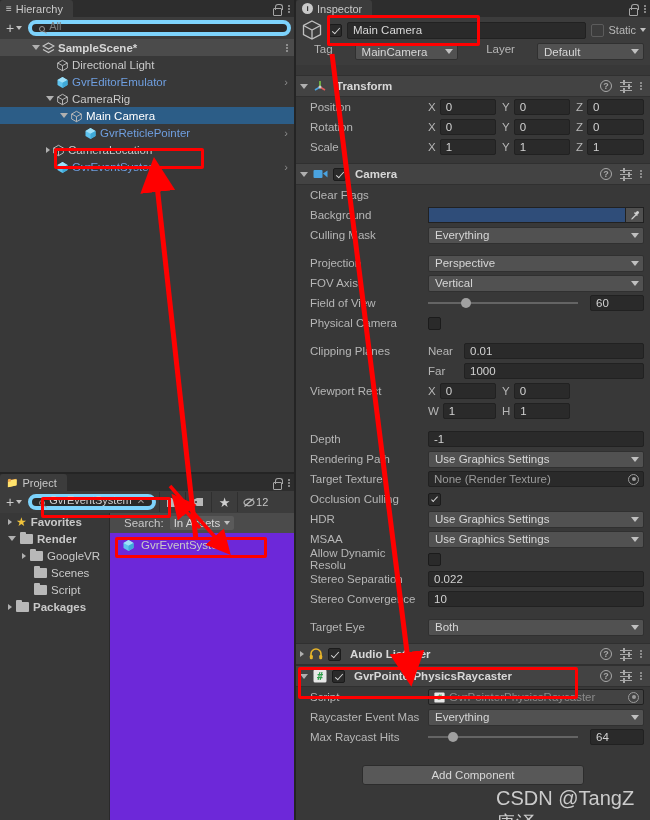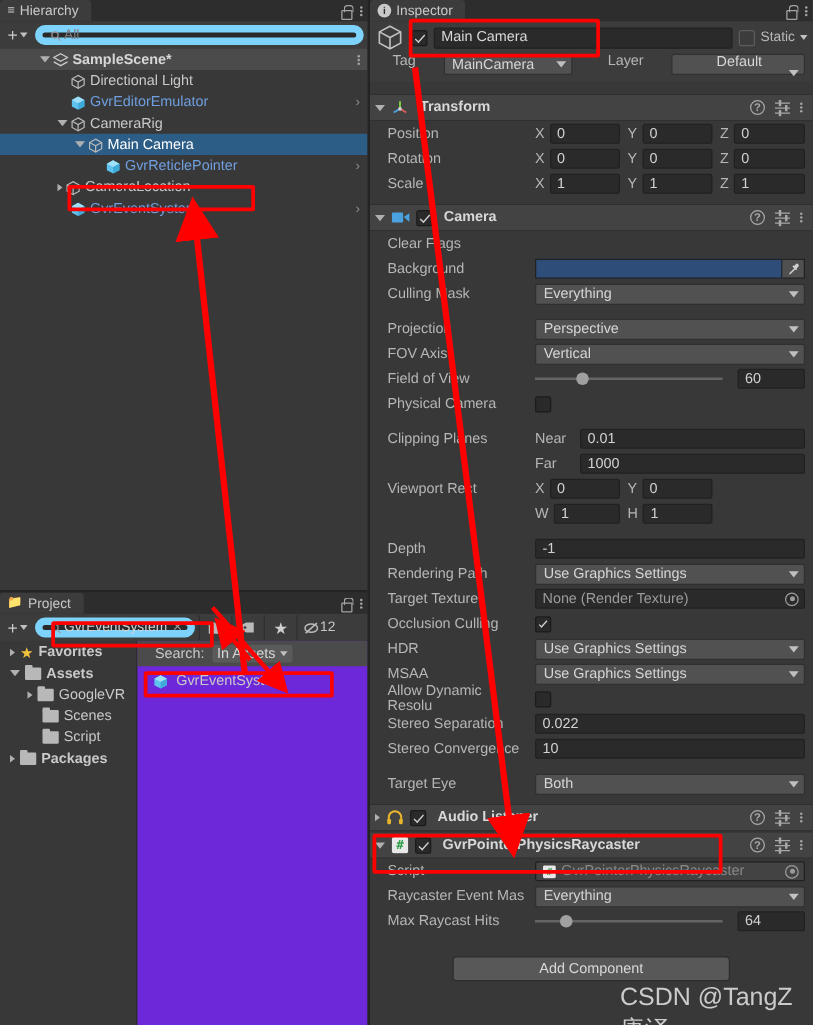--- a/index.html
+++ b/index.html
@@ -42,22 +42,22 @@
   }
   .kebab { color: #a5a5a5; font-size: 12px; letter-spacing: 0; line-height: 9px; }
   .kebab span { display:block; width:2px; height:2px; background:#a5a5a5; border-radius:50%; margin:1px 0; }
 
   .toolbar { height: 22px; background: #3c3c3c; display: flex; align-items: center; padding: 0 3px; gap: 3px; }
   .plusbtn { display: flex; align-items: center; gap: 2px; padding: 0 3px; color: #c9c9c9; }
   .plus { font-size: 14px; line-height: 12px; color: #c9c9c9; }
   .caret-dn { width:0;height:0;border-left:3px solid transparent;border-right:3px solid transparent;border-top:4px solid #c0c0c0; }
   .searchbox {
     flex: 1; height: 16px; background: #2a2a2a; border-radius: 8px;
-    display: flex; align-items: center; padding: 0 7px; gap: 4px;
-    color: #7e7e7e; font-size: 11px; border: 6px solid #7dd3fc;
+    display: flex; align-items: flex-end; padding: 0 7px; gap: 4px;
+    color: #7e7e7e; font-size: 11px; border: 4px solid #7dd3fc;
   }
   .mag {
     width: 6px; height: 6px; border: 1.2px solid #9a9a9a; border-radius: 50%;
     position: relative; flex: none;
   }
   .mag::after { content:''; position:absolute; right:-3px; bottom:-2px; width:3px; height:1.2px; background:#9a9a9a; transform: rotate(40deg); }
 
   
   .hrow { height: 17px; display: flex; align-items: center; font-size: 11.5px; color: #c9c9c9; position: relative; padding-left: 26px; }
   .hrow.sel { background: #2c5d87; color: #fff; }
@@ -351,21 +351,21 @@
           <div class="tree-row">
             <span style="width:4px;flex:none;"></span>
             <span class="tri"></span>
             <span class="star">★</span>
             <span style="font-weight:bold;">Favorites</span>
           </div>
           <div class="tree-row">
             <span style="width:4px;flex:none;"></span>
             <span class="tri open"></span>
             <span class="folder open"></span>
-            <span style="font-weight:bold;">Assets</span>
+            <span style="font-weight:bold;">Render</span>
           </div>
           <div class="tree-row">
             <span style="width:18px;flex:none;"></span>
             <span class="tri"></span>
             <span class="folder"></span>
             <span style="font-weight:normal;">GoogleVR</span>
           </div>
           <div class="tree-row">
             <span style="width:18px;flex:none;"></span>
             <span class="tri none"></span>
@@ -448,21 +448,21 @@
           <span class="caret-dn"></span>
         </span>
       </div>
       <div class="taglayer">
         <span class="lbl">Tag</span>
         <span class="dd" style="width:118px;">
           <span>MainCamera</span>
           <span class="caret"></span>
         </span>
         <span class="lbl" style="margin-left:6px;">Layer</span>
-        <span class="dd" style="width:122px;flex-direction:column;">
+        <span class="dd" style="width:122px;">
           <span>Default</span>
           <span class="caret"></span>
         </span>
       </div>
     </div>
 
     <div style="position:absolute;top:75px;left:0;right:0;">
         <div class="comp-head">
           <span class="tri open"></span>
           <span style="display:flex;align-items:center;">

